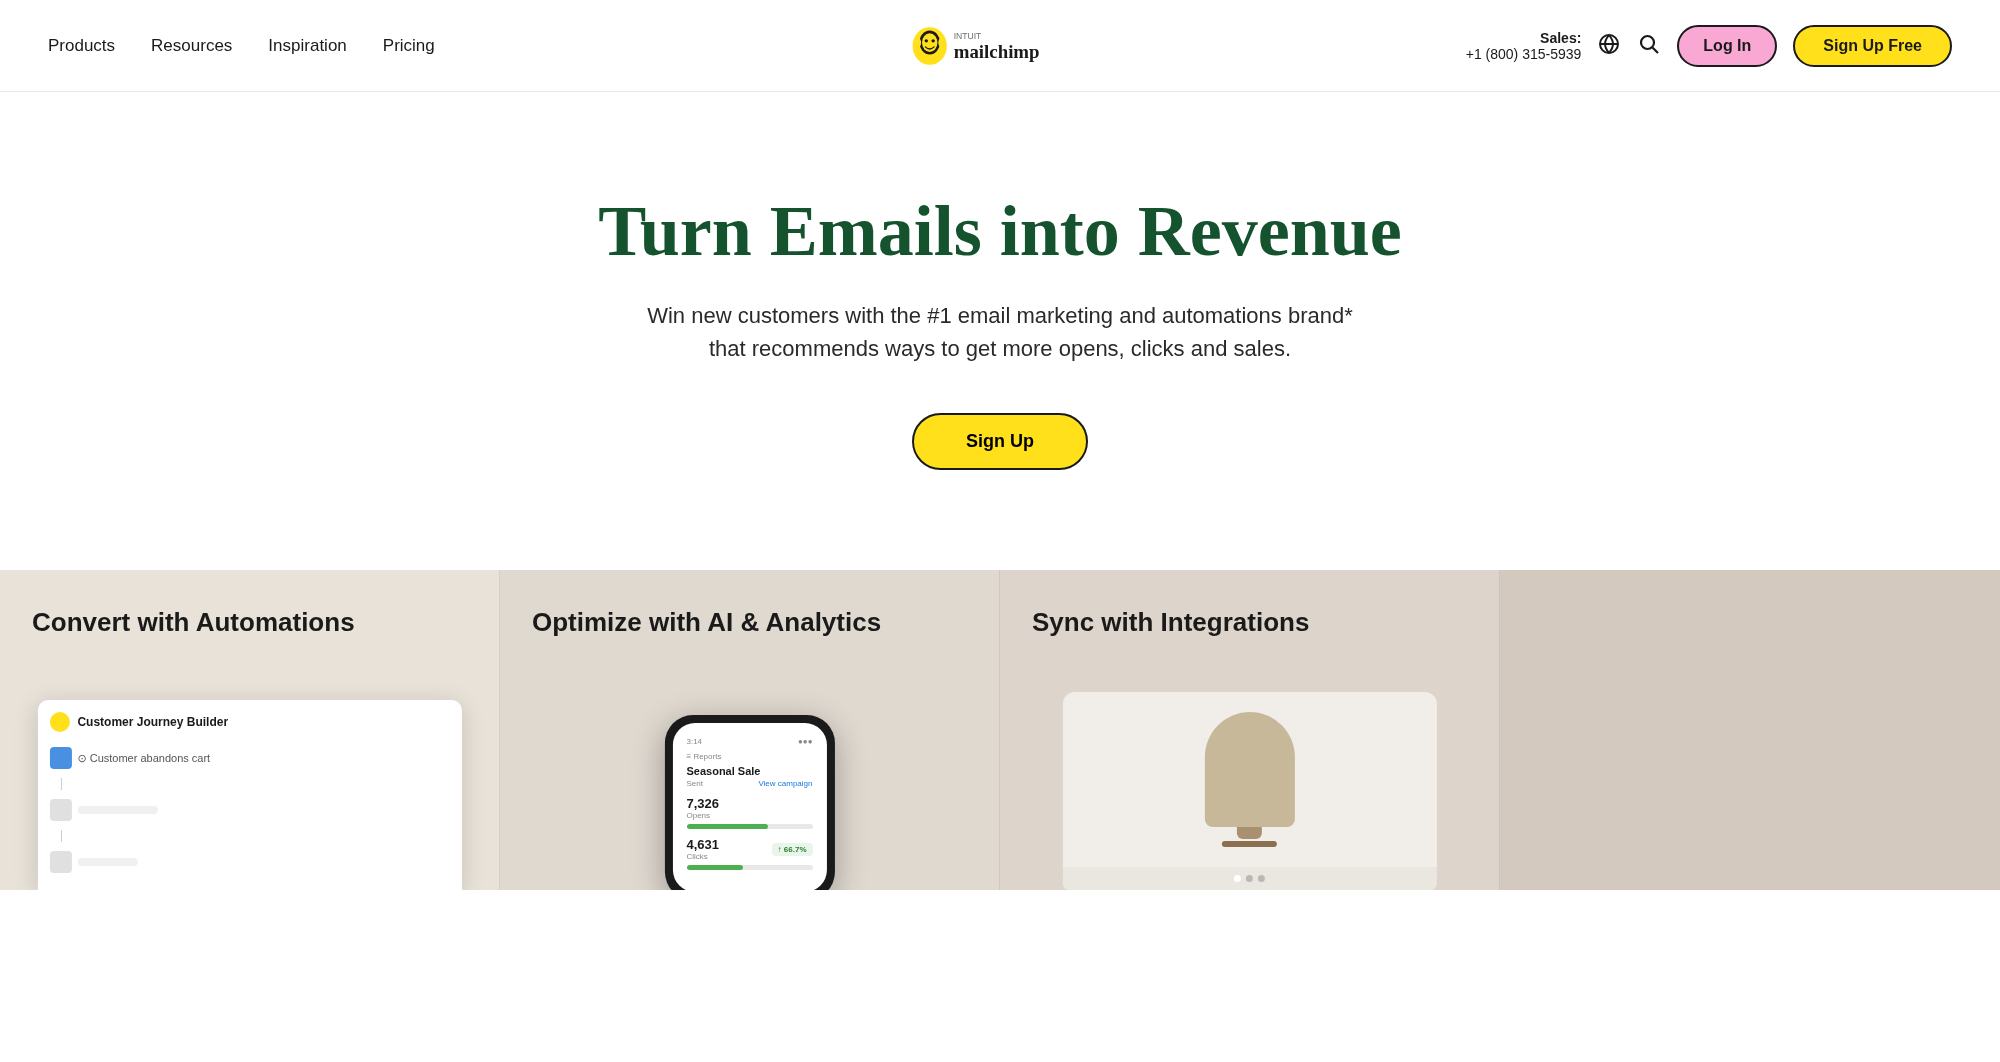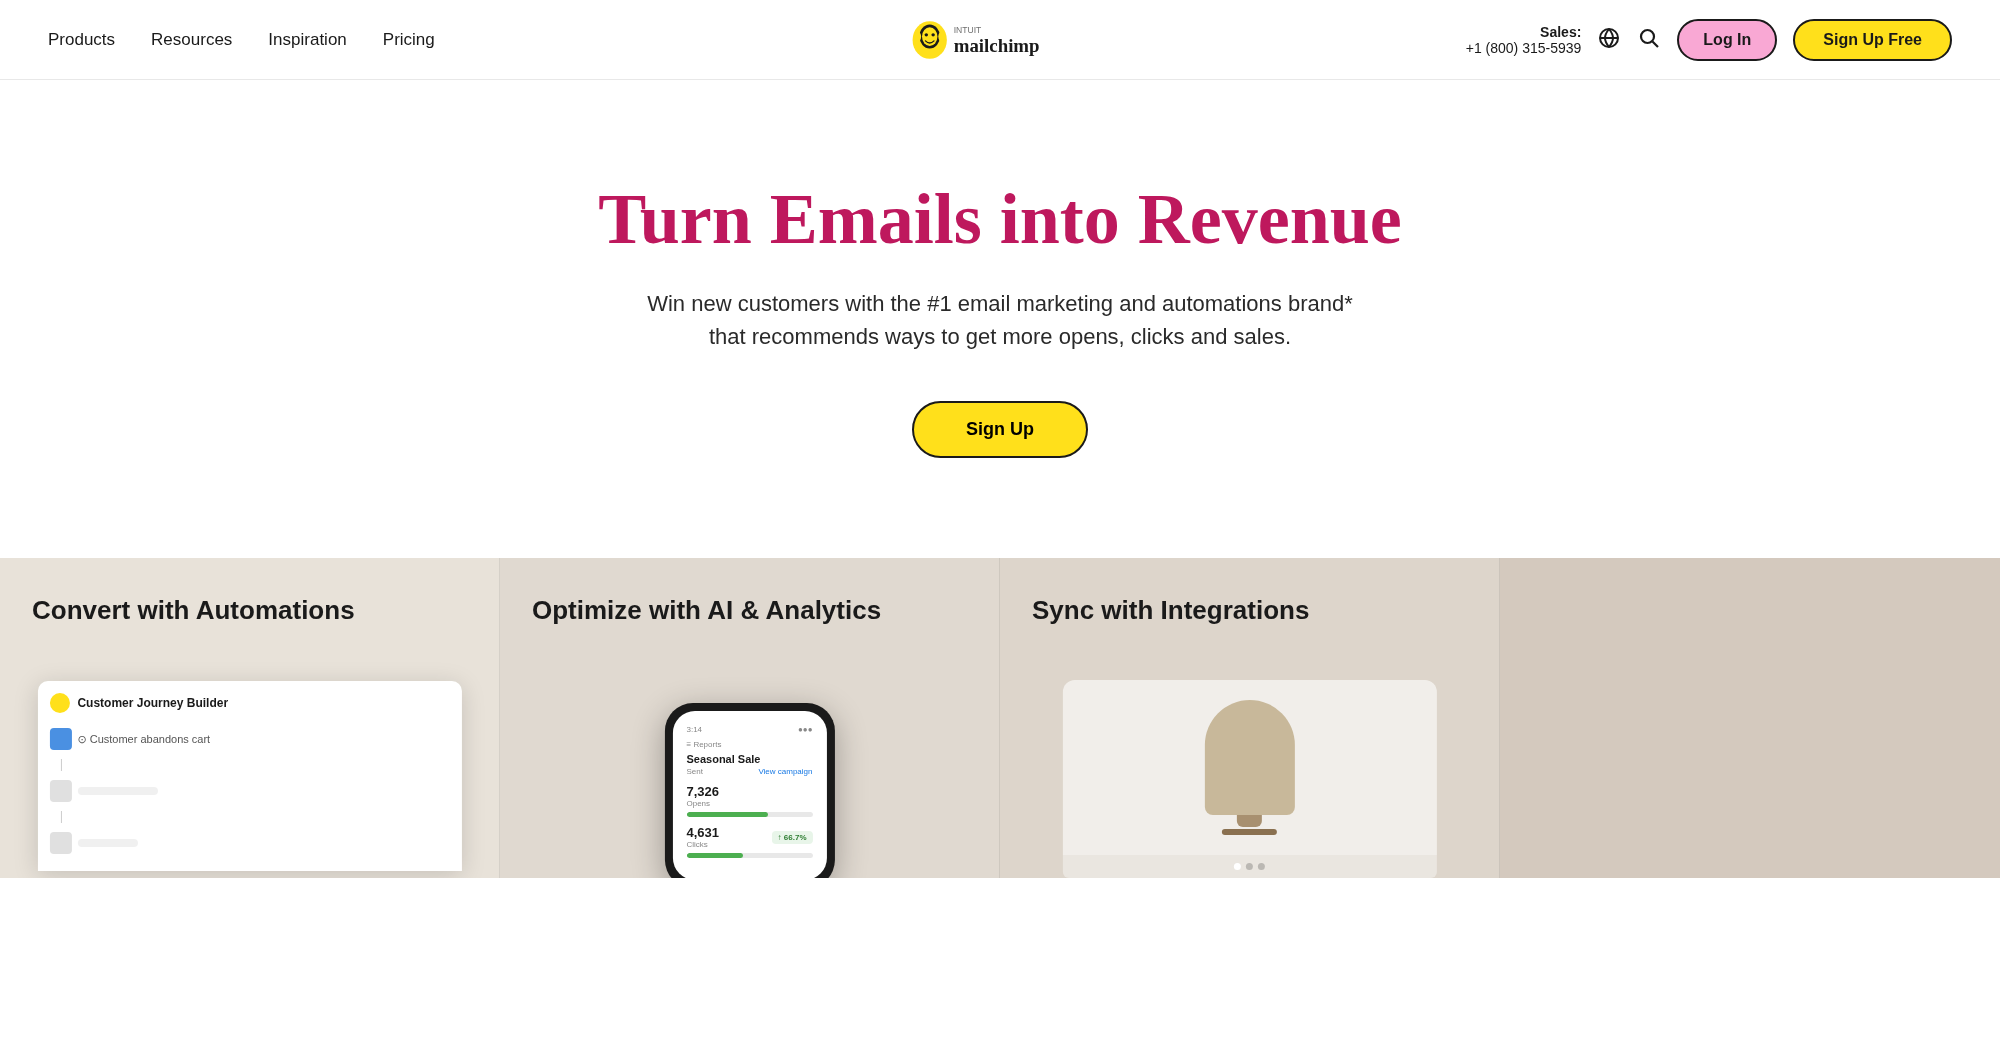--- a/index.html
+++ b/index.html
@@ -4,21 +4,21 @@
   <style>
     * { margin: 0; padding: 0; box-sizing: border-box; }
     body { font-family: -apple-system, BlinkMacSystemFont, 'Helvetica Neue', Arial, sans-serif; background: #fff; overflow-x: hidden; }
 
     
     nav {
       display: flex;
       align-items: center;
       justify-content: space-between;
       padding: 0 48px;
-      height: 80px;
+      height: 92px;
       background: #fff;
       border-bottom: 1px solid #e8e8e8;
       position: relative;
       z-index: 10;
       gap: 38px;
     }
     .nav-left {
       display: flex;
       align-items: center;
       gap: 36px;
@@ -90,21 +90,21 @@
       align-items: center;
       justify-content: center;
       padding: 100px 40px 100px;
       background: #fff;
       text-align: center;
       min-height: 460px;
     }
     .hero-title {
       font-size: 72px;
       font-weight: 800;
-      color: #be185d;
+      color: #14532d;
       line-height: 1.1;
       font-family: Georgia, 'Times New Roman', serif;
       max-width: 900px;
       margin-bottom: 28px;
     }
     .hero-subtitle {
       font-size: 22px;
       color: #2a2a2a;
       line-height: 1.5;
       max-width: 720px;
@@ -144,21 +144,21 @@
       font-size: 26px;
       font-weight: 700;
       color: #1a1a1a;
       line-height: 1.25;
       margin-bottom: 24px;
     }
 
     
     .feature-visual {
       position: absolute;
-      bottom: 7px;
+      bottom: 0;
       left: 50%;
       transform: translateX(-50%);
       width: 85%;
     }
 
     
     .mock-journey {
       background: #fff;
       border-radius: 10px 10px 0 0;
       padding: 12px;

